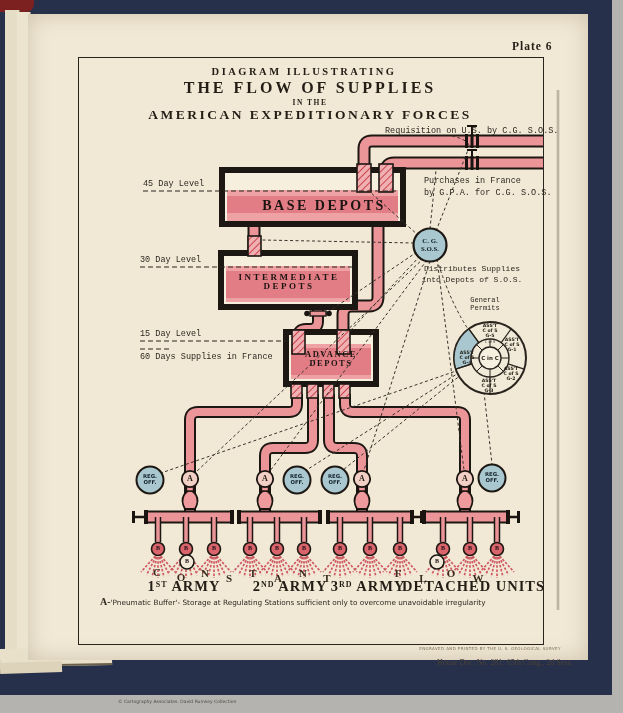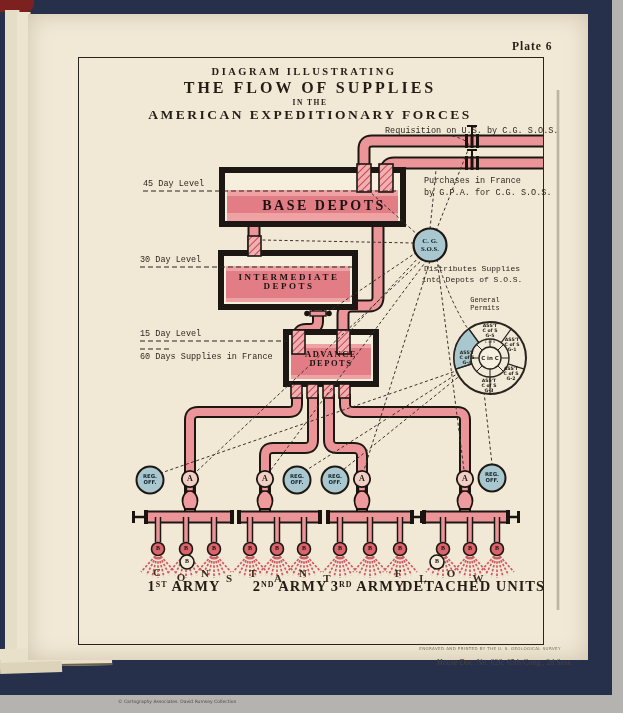--- a/index.html
+++ b/index.html
@@ -395,17 +395,20 @@
   <div class="ov ctr serifb army" style="left:245px;top:578px;width:90px;">
     <span>2</span><span class="sup">ND</span><span> </span><span>ARMY</span>
   </div>
   <div class="ov ctr serifb army" style="left:323px;top:578px;width:90px;">
     <span>3</span><span class="sup">RD</span><span> </span><span>ARMY</span>
   </div>
   <div class="ov ctr serifb army" style="left:402px;top:578px;width:140px;">
     <span>DETACHED UNITS</span>
   </div>
 
+  <div class="ov fn" style="left:100px;top:596px;">
+    <span class="fnp">A-</span><span>'Pneumatic Buffer'- Storage at Regulating Stations sufficient only to overcome unavoidable irregularity</span>
+  </div>
 
   <div class="ov ctr tiny" style="left:400px;top:646px;width:180px;">ENGRAVED AND PRINTED BY THE U. S. GEOLOGICAL SURVEY</div>
-  <div class="ov hdoc" style="left:437px;top:658px;">House Doc. No. 626; 65th Cong., 2d Sess.</div>
+  <div class="ov hdoc" style="left:437px;top:658px;">House Doc. No. 281; 65th Cong., 2d Sess.</div>
   <div class="ov coll" style="left:118px;top:699px;">© Cartography Associates. David Rumsey Collection</div>
 </div>
 
 </body></html>

